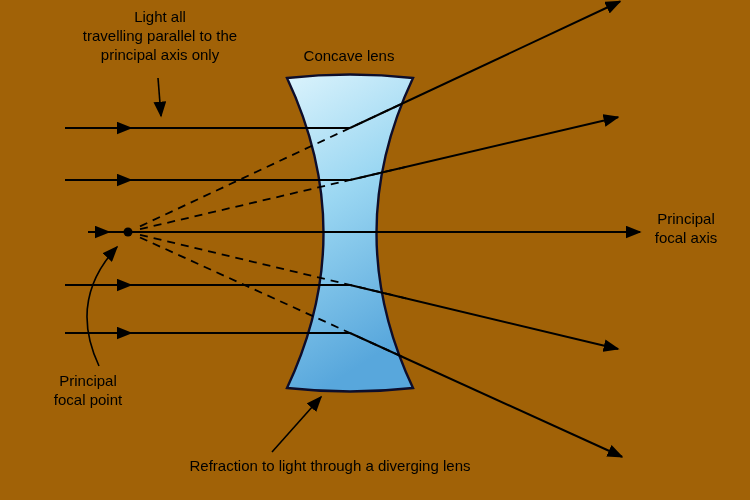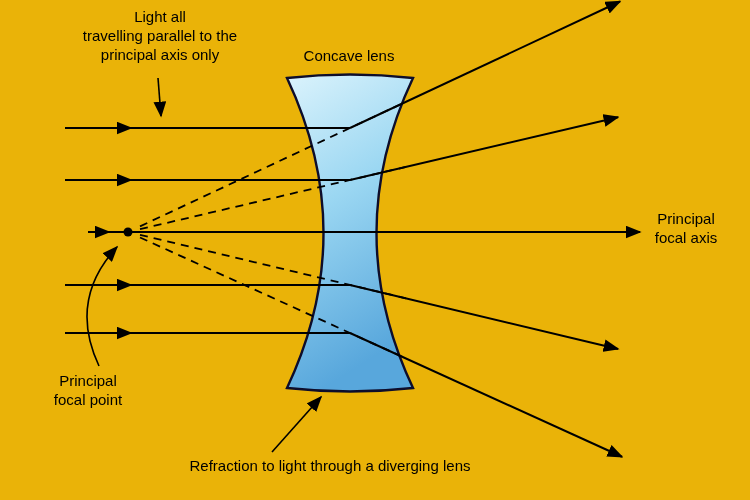--- a/index.html
+++ b/index.html
@@ -1,16 +1,16 @@
 <!DOCTYPE html>
 <html style="--ink: #000000; --lens-stroke: #0d0d2b;"><head>
 <meta charset="utf-8">
 <style>
   html,body{margin:0;padding:0;background:#ffffff;}
-  .figure{position:relative;width:750px;height:500px;background:#eab308;overflow:hidden;}
+  .figure{position:relative;width:750px;height:500px;background:#a16207;overflow:hidden;}
   svg{display:block;}
   .ray{stroke:var(--ink,#000);stroke-width:2;fill:none;}
   .ray.dashed{stroke-width:1.8;stroke-dasharray:8 6;}
   .ann{stroke:var(--ink,#000);stroke-width:1.6;fill:none;}
   .dot{fill:var(--ink,#000);stroke:none;}
   text{font-family:"Liberation Sans",sans-serif;font-size:15px;fill:var(--ink,#000);}
   #lens{stroke:var(--lens-stroke,#0d0d2b);stroke-width:2.4;fill:url(#lensGrad);}
 </style>
 </head>
 <body>

